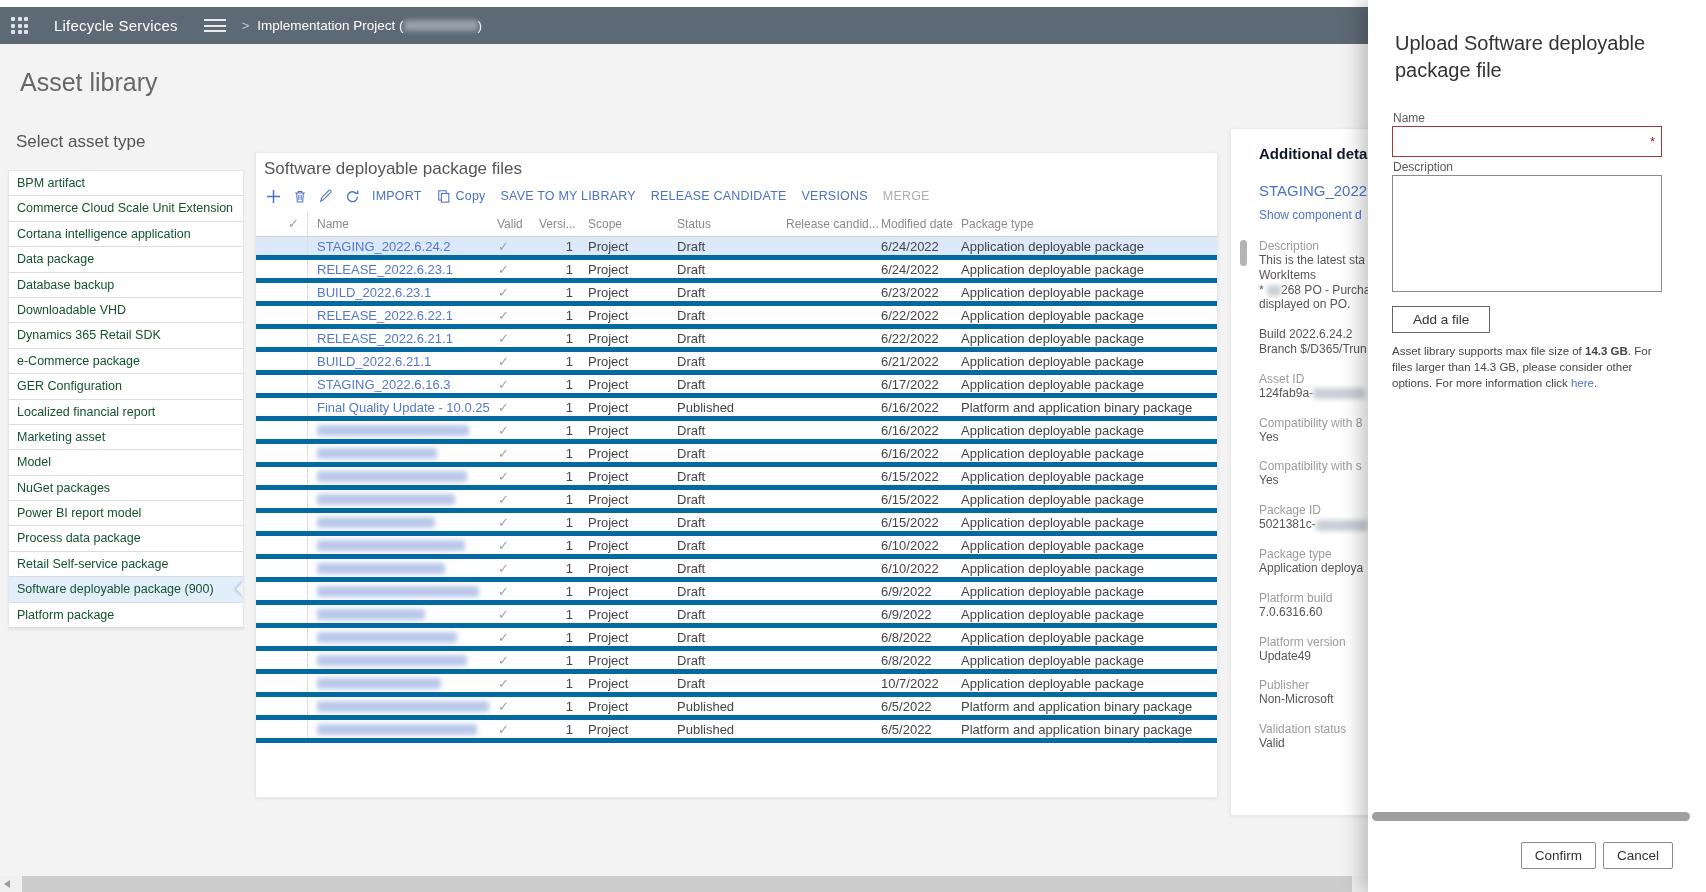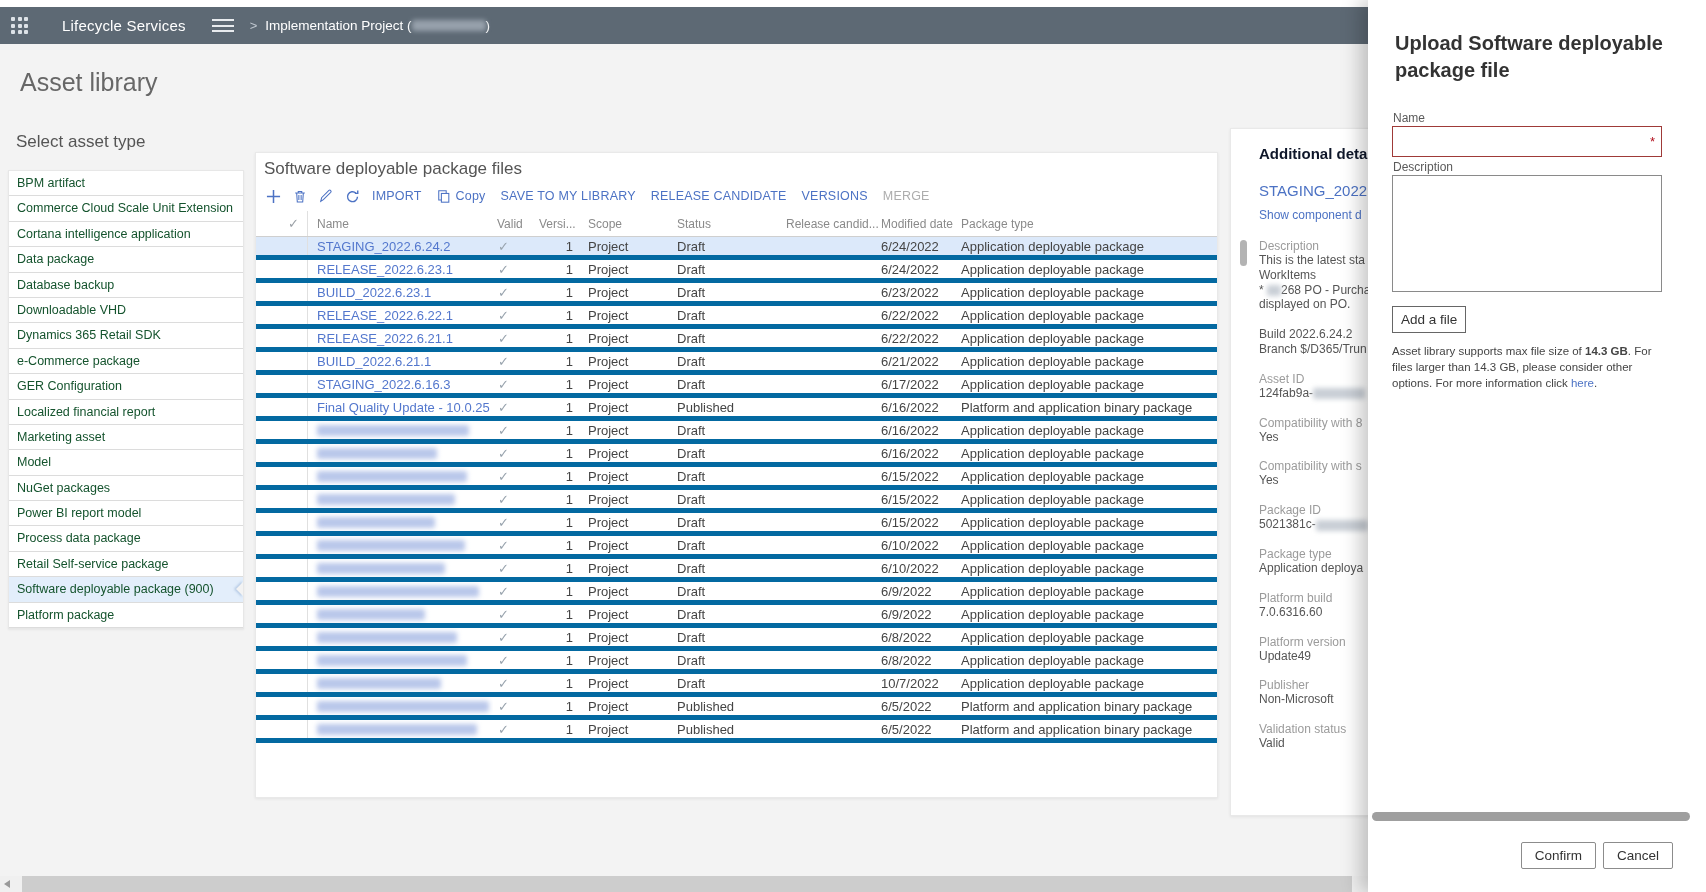--- a/index.html
+++ b/index.html
@@ -8,21 +8,21 @@
     position:relative; overflow:hidden; background:#ffffff;
     font-family:"Liberation Sans", sans-serif; color:#444;
   }
   .page-bg { position:absolute; left:0; top:44px; right:0; bottom:0; background:#f3f3f3; }
 
   
   .navbar { position:absolute; left:0; top:7px; width:1706px; height:37px;
     background:#5d6974; display:flex; align-items:center; z-index:10; }
   .waffle { display:grid; grid-template-columns:repeat(3,4px); grid-gap:2.5px; margin-left:11px; cursor:pointer; }
   .waffle i { width:4px; height:4px; background:#dde2e7; border-radius:1px; }
-  .nav-title { color:#ffffff; font-size:15px; margin-left:34px; letter-spacing:.2px;text-align:right; }
+  .nav-title { color:#ffffff; font-size:15px; margin-left:26px; letter-spacing:.2px;text-align:right; }
   .hamburger { margin-left:26px; width:22px; cursor:pointer; }
   .hamburger i { display:block; height:2px; background:#e8ebee; margin:3.5px 0; }
   .crumb-sep { color:#c0c8d0; font-size:13px; margin:0 8px 0 16px; }
   .crumb { color:#ffffff; font-size:13.5px; display:flex; align-items:center; }
   .blur-chip { display:inline-block; height:11px; vertical-align:middle; border-radius:2px;
     background:#b9c7ea; filter:blur(2.5px); }
   .blur-chip.gray { background:#97a1ac; }
   .blur-chip.lite { background:#c9cfd6; }
 
   
@@ -77,31 +77,31 @@
   .d-title { font-size:15px; font-weight:bold; color:#0f172a; margin-bottom:20px; }
   .d-asset { font-size:15px; color:#4c72c4; margin-bottom:9px; cursor:pointer; }
   .d-link { font-size:12px; color:#4c72c4; margin-bottom:17px; cursor:pointer; }
   .d-label { font-size:12px; color:#9b9b9b; }
   .d-line, .d-value { font-size:12px; color:#555; line-height:14.8px; }
   .d-group { margin-bottom:15px; }
 
   
   .dialog { position:absolute; left:1368px; top:0; width:338px; height:892px; background:#fff;
     box-shadow:-8px 0 18px rgba(0,0,0,.22); z-index:50; }
-  .dlg-title { position:absolute; left:27px; top:30px; width:286px; font-size:20px; color:#333; line-height:1.35;font-weight:bold; }
+  .dlg-title { position:absolute; left:27px; top:30px; width:286px; font-size:20px; color:#333; line-height:1.35; }
   .dlg-label { position:absolute; font-size:12px; color:#5a5a5a; }
   .name-label { left:25px; top:111px; }
   .name-wrap { position:absolute; left:24px; top:126px; width:270px; height:31px; }
   .name-input { width:100%; height:100%; border:1px solid #9f3a38; background:#fff; padding:0 18px 0 6px;
     font-family:"Liberation Sans",sans-serif; font-size:13px; outline:none; }
   .req-star { position:absolute; right:7px; top:8px; color:#b10e1c; font-size:13px; }
   .desc-label { left:25px; top:160px; }
   .desc-input { position:absolute; left:24px; top:175px; width:270px; height:117px; border:1px solid #8a8a8a;
     resize:none; font-family:"Liberation Sans",sans-serif; font-size:13px; padding:4px 6px; outline:none; }
-  .addfile-btn { position:absolute; left:24px; top:306px; height:27px; padding:0 8px; background:#fff;
+  .addfile-btn { position:absolute; left:24px; top:306px; height:27px; padding:0 20px; background:#fff;
     border:1px solid #666; font-family:"Liberation Sans",sans-serif; font-size:13.5px; color:#333; cursor:pointer; }
   .dlg-note { position:absolute; left:24px; top:344px; width:276px; font-size:11.5px; color:#444; line-height:1.38; }
   .dlg-note a { color:#4c72c4; text-decoration:none; cursor:pointer; }
   .dlg-hscroll { position:absolute; left:4px; top:812px; width:318px; height:9px; border-radius:5px;
     background:#9f9f9f; cursor:pointer; }
   .dlg-actions { position:absolute; right:33px; top:842px; display:flex; gap:7px; }
   .dlg-btn { height:27px; padding:0 13px; background:#fff; border:1px solid #8c8c8c; border-radius:2px;
     font-family:"Liberation Sans",sans-serif; font-size:13.5px; color:#333; cursor:pointer; }
 
   

